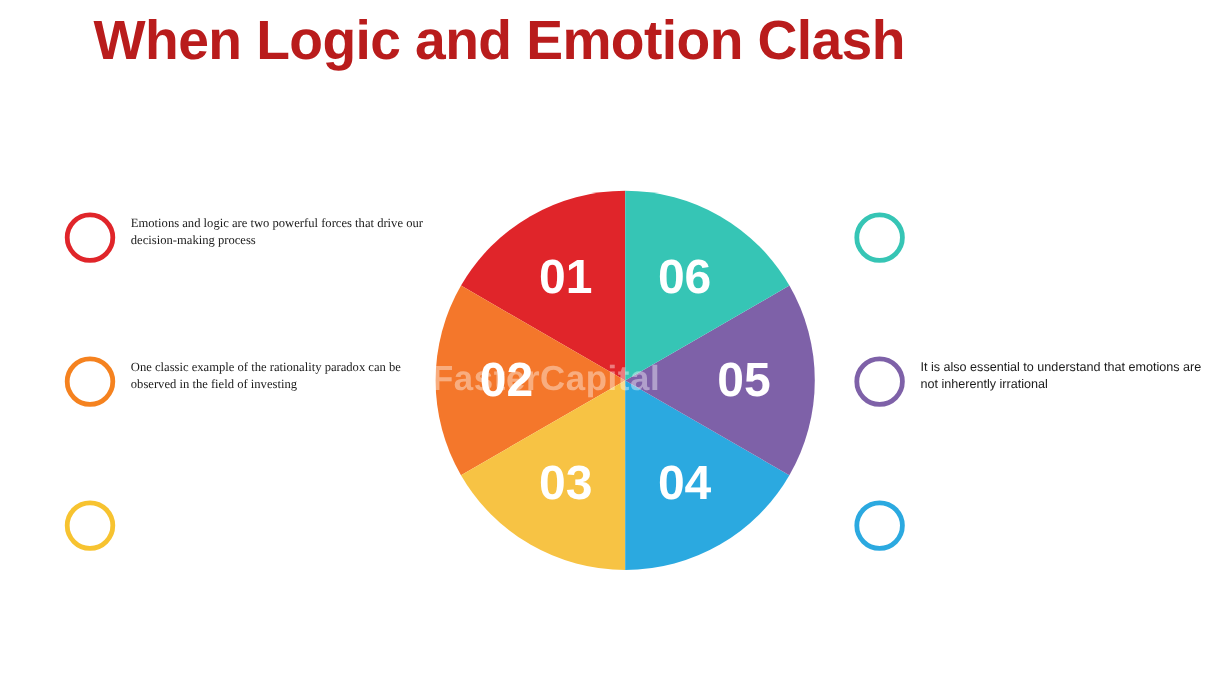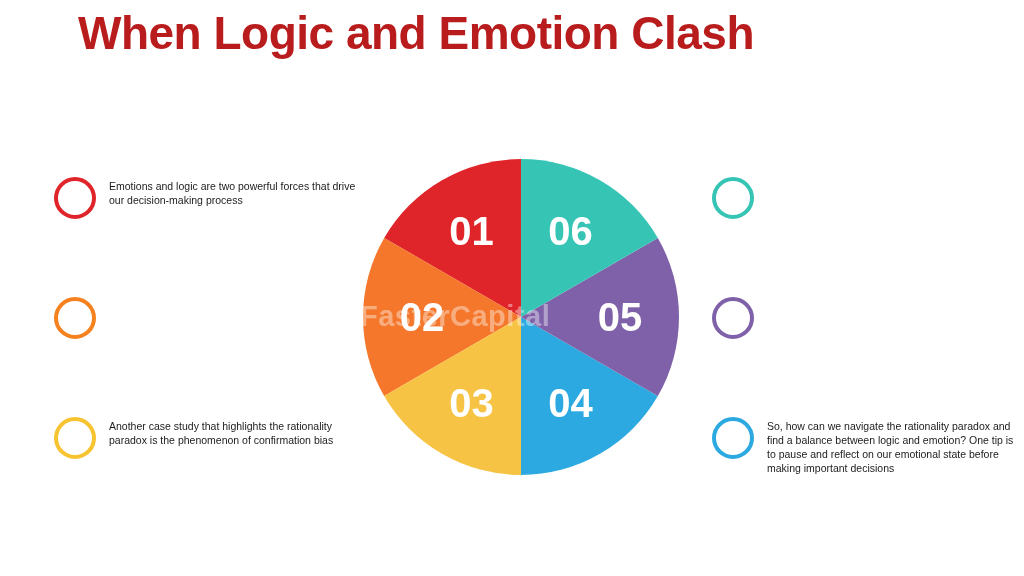--- a/index.html
+++ b/index.html
@@ -14,21 +14,21 @@
   }
   .item{position:absolute;display:flex;align-items:flex-start;gap:13px;}
   .item .ring{
     width:42px;height:42px;border-radius:50%;
     border:4px solid #000;background:#fff;flex:0 0 auto;box-sizing:border-box;
   }
   .item p{
     margin:3px 0 0 0;font-size:10.5px;line-height:1.32;color:#1b1b1b;
   }
   .left-item{left:54px;width:318px;}
-  .left-item p{max-width:252px;}
+  .left-item p{max-width:252px;font-family:Liberation Serif, serif;}
   .right-item{left:712px;width:302px;}
   .right-item p{max-width:248px;}
   #wheel{position:absolute;left:362px;top:158px;}
   .seg-label{
     font-size:40px;font-weight:700;fill:#ffffff;
     font-family:"Liberation Sans",sans-serif;
   }
   .watermark{
     position:absolute;left:360px;top:300px;width:320px;text-align:left;
     font-size:29px;font-weight:700;color:rgba(255,255,255,0.40);
@@ -56,28 +56,28 @@
   </svg>
 
 <div class="watermark">FasterCapital</div>
 
 <div class="item left-item" style="top:177px">
   <div class="ring" style="border-color: rgb(224, 37, 42);"></div>
   <p>Emotions and logic are two powerful forces that drive our decision-making process</p>
 </div>
 <div class="item left-item" style="top:297px">
   <div class="ring" style="border-color: rgb(245, 130, 31);"></div>
+  <p>One classic example of the rationality paradox can be observed in the field of investing</p>
 </div>
 <div class="item left-item" style="top:417px">
   <div class="ring" style="border-color: rgb(247, 195, 48);"></div>
-  <p>Another case study that highlights the rationality paradox is the phenomenon of confirmation bias</p>
 </div>
 
 <div class="item right-item" style="top:177px">
   <div class="ring" style="border-color: rgb(54, 197, 181);"></div>
 </div>
 <div class="item right-item" style="top:297px">
   <div class="ring" style="border-color: rgb(126, 97, 168);"></div>
+  <p>It is also essential to understand that emotions are not inherently irrational</p>
 </div>
 <div class="item right-item" style="top:417px">
   <div class="ring" style="border-color: rgb(43, 169, 224);"></div>
-  <p>So, how can we navigate the rationality paradox and find a balance between logic and emotion? One tip is to pause and reflect on our emotional state before making important decisions</p>
 </div>
 
 </body></html>

